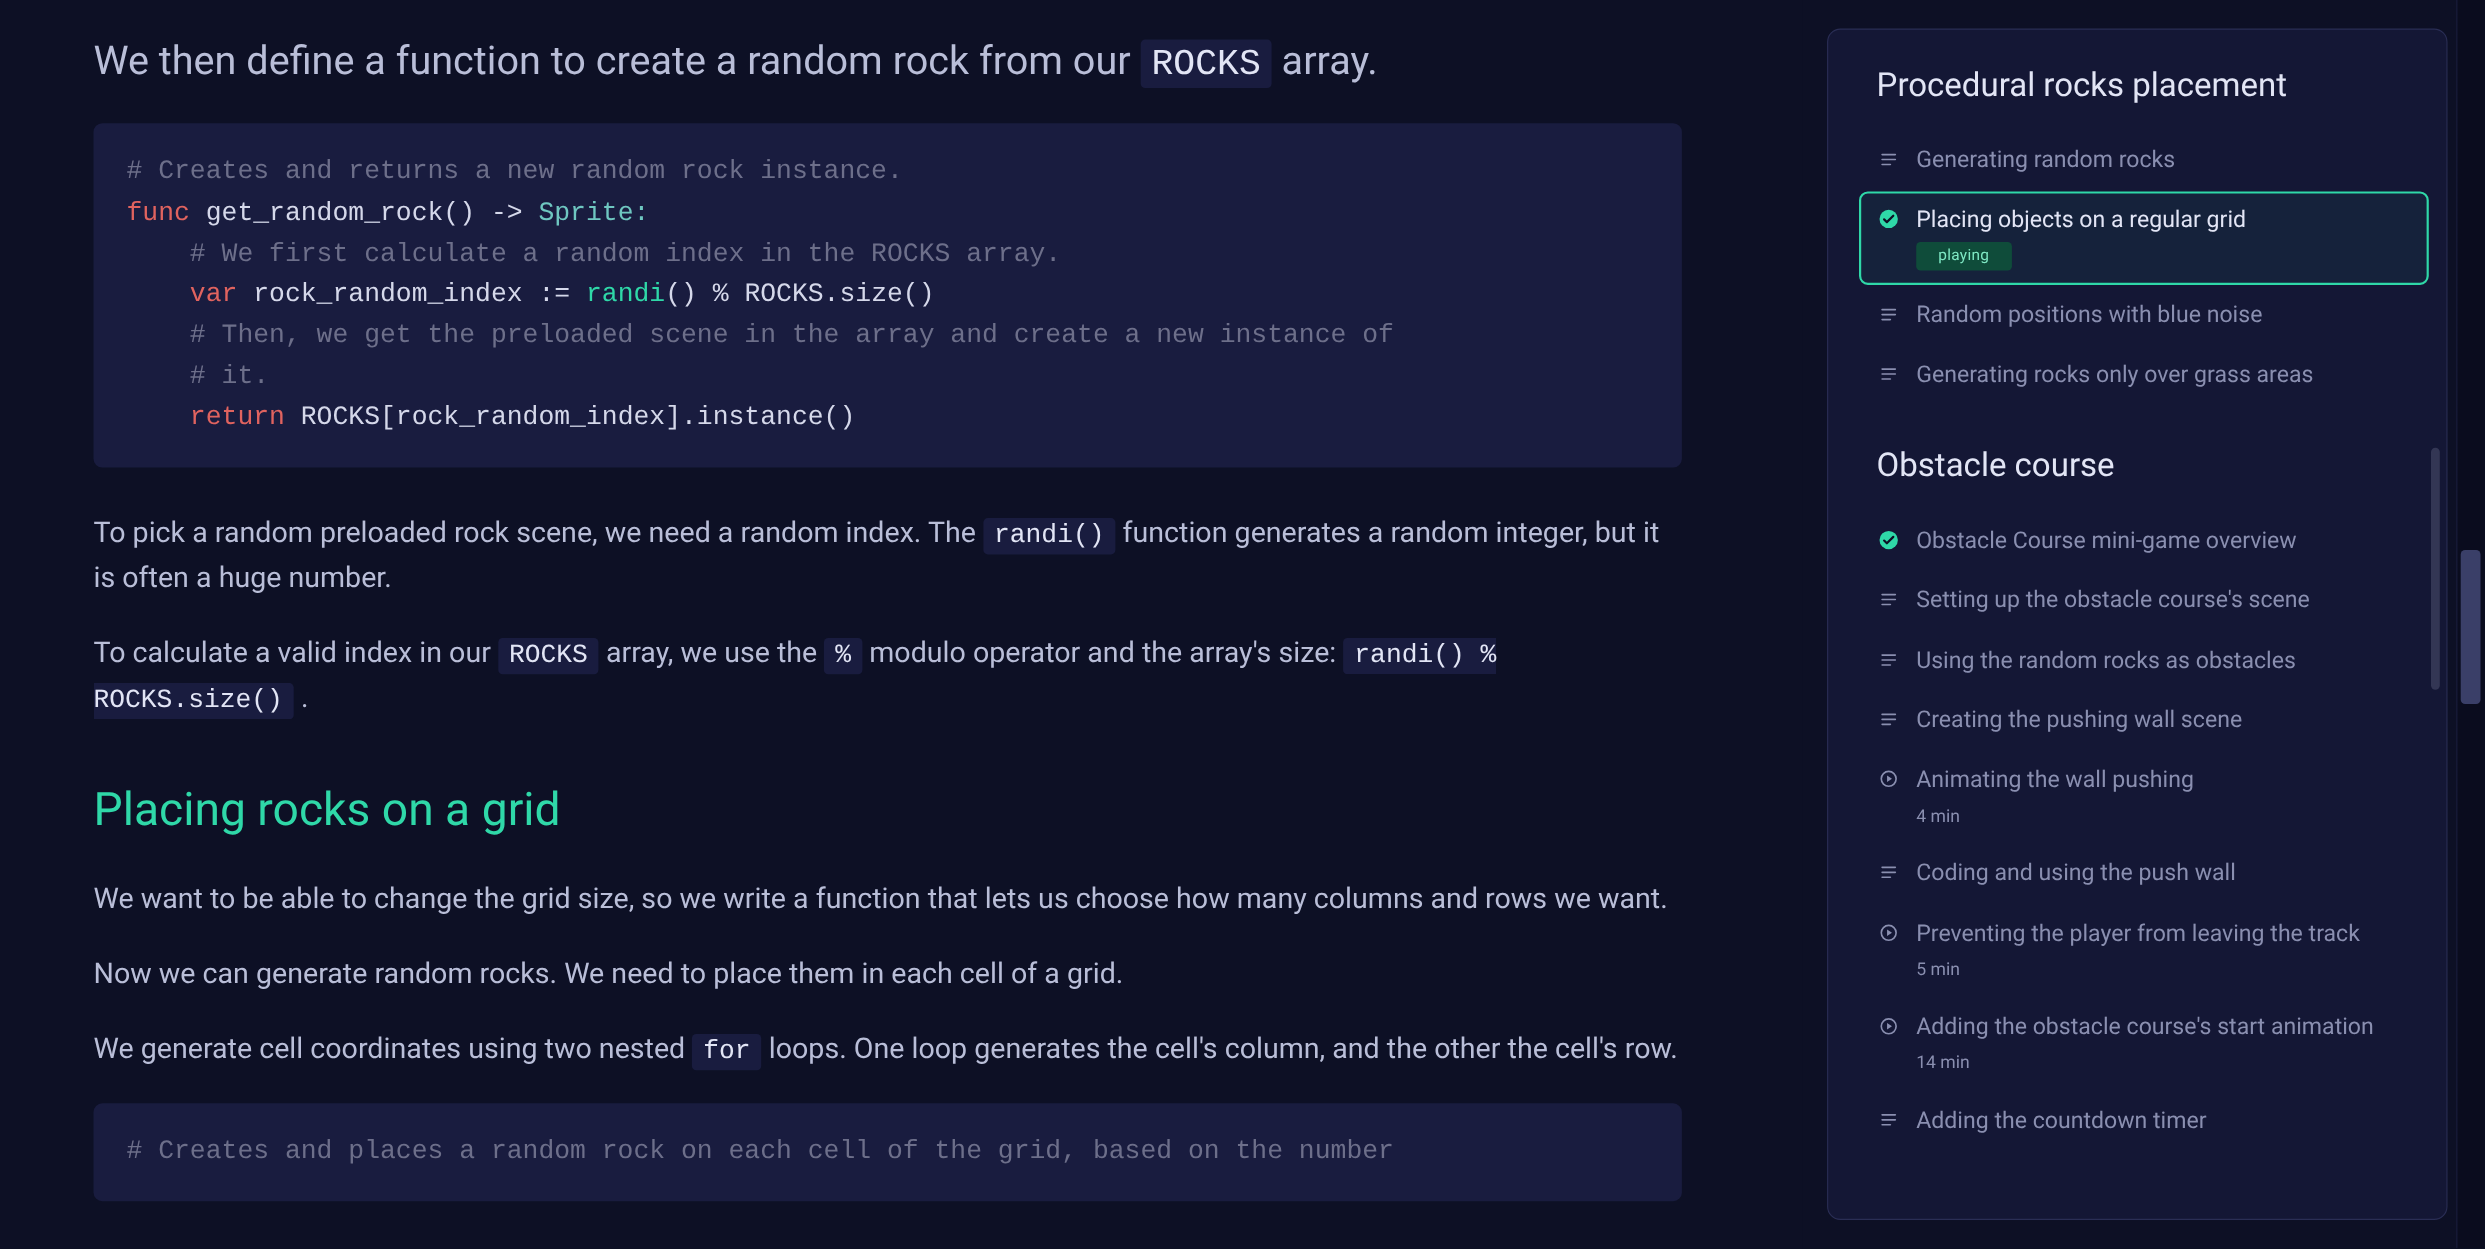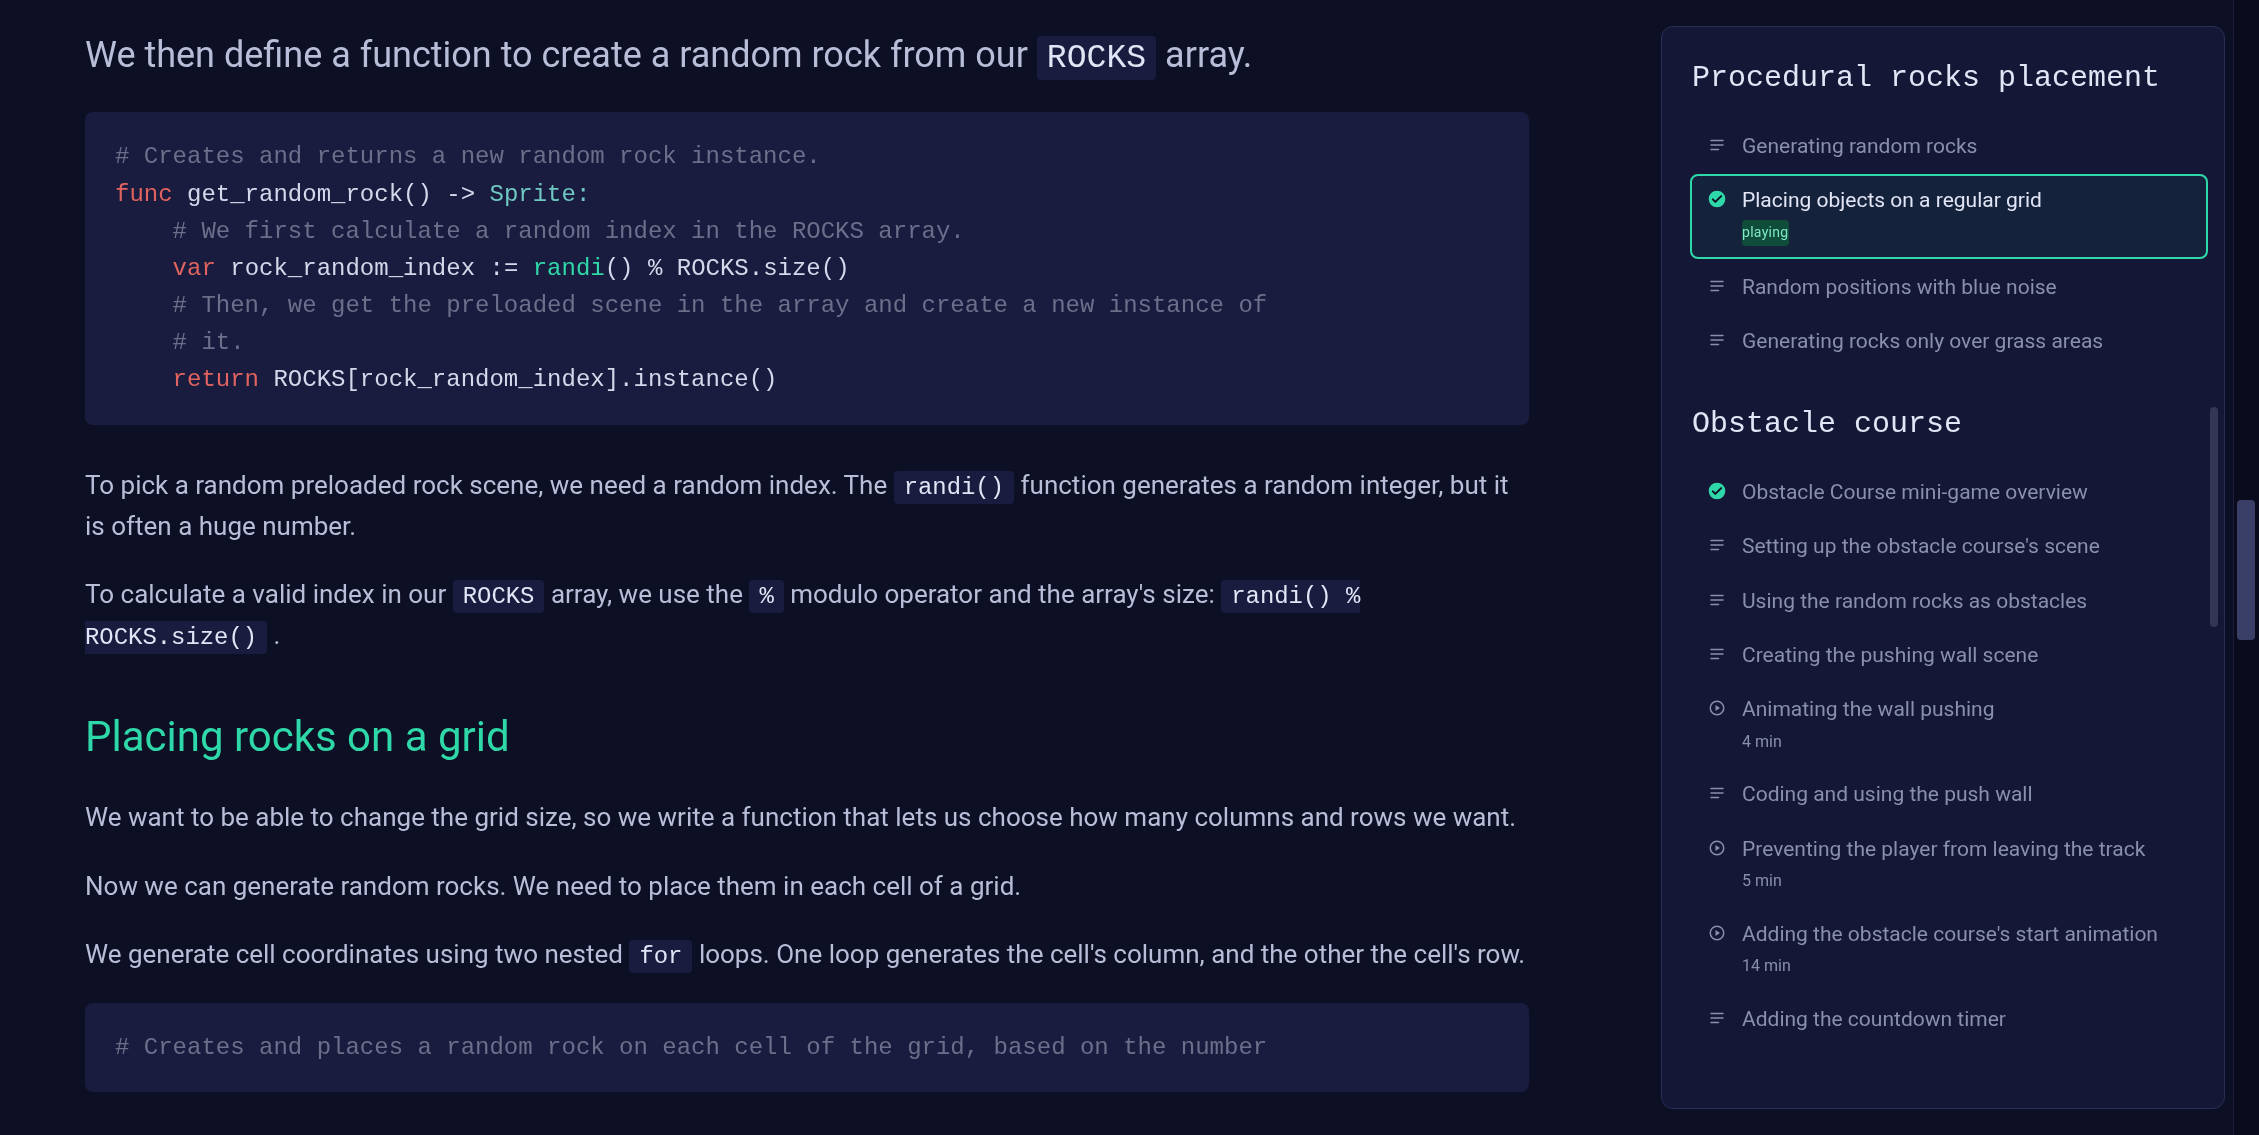--- a/index.html
+++ b/index.html
@@ -97,22 +97,21 @@
     border-radius: 12px;
     padding: 28px 16px 20px 28px;
     height: 100%;
     overflow: hidden;
     position: relative;
   }
   .toc-group-title {
     color: var(--text-bright);
     font-size: 30px;
     font-weight: 400;
-    margin: 0 0 18px 2px;
-    font-family: Liberation Mono, monospace;
+    margin: 0 0 18px 16px;
   }
   .toc-group + .toc-group { margin-top: 34px; }
   .toc-item {
     display: flex;
     align-items: flex-start;
     gap: 14px;
     padding: 10px 14px;
     border-radius: 8px;
     color: var(--link);
     font-size: 21px;
@@ -134,21 +133,21 @@
     justify-content: center;
   }
   .toc-item .label-col { flex: 1; min-width: 0; }
   .toc-item .label { display: block; line-height: 1.35; }
   .toc-item .meta { display: block; margin-top: 6px; font-size: 16px; color: var(--text-dim); }
   .toc-item .badge {
     display: inline-block;
     background: var(--badge-bg);
     color: var(--badge-text);
     font-size: 14px;
-    padding: 2px 0;
+    padding: 2px 20px;
     border-radius: 4px;
     margin-top: 6px;
     letter-spacing: .3px;
   }
   
   svg { display: block; }
   .icon-text { width: 18px; height: 18px; }
   .icon-check { width: 20px; height: 20px; }
   .icon-play { width: 18px; height: 18px; }
   

